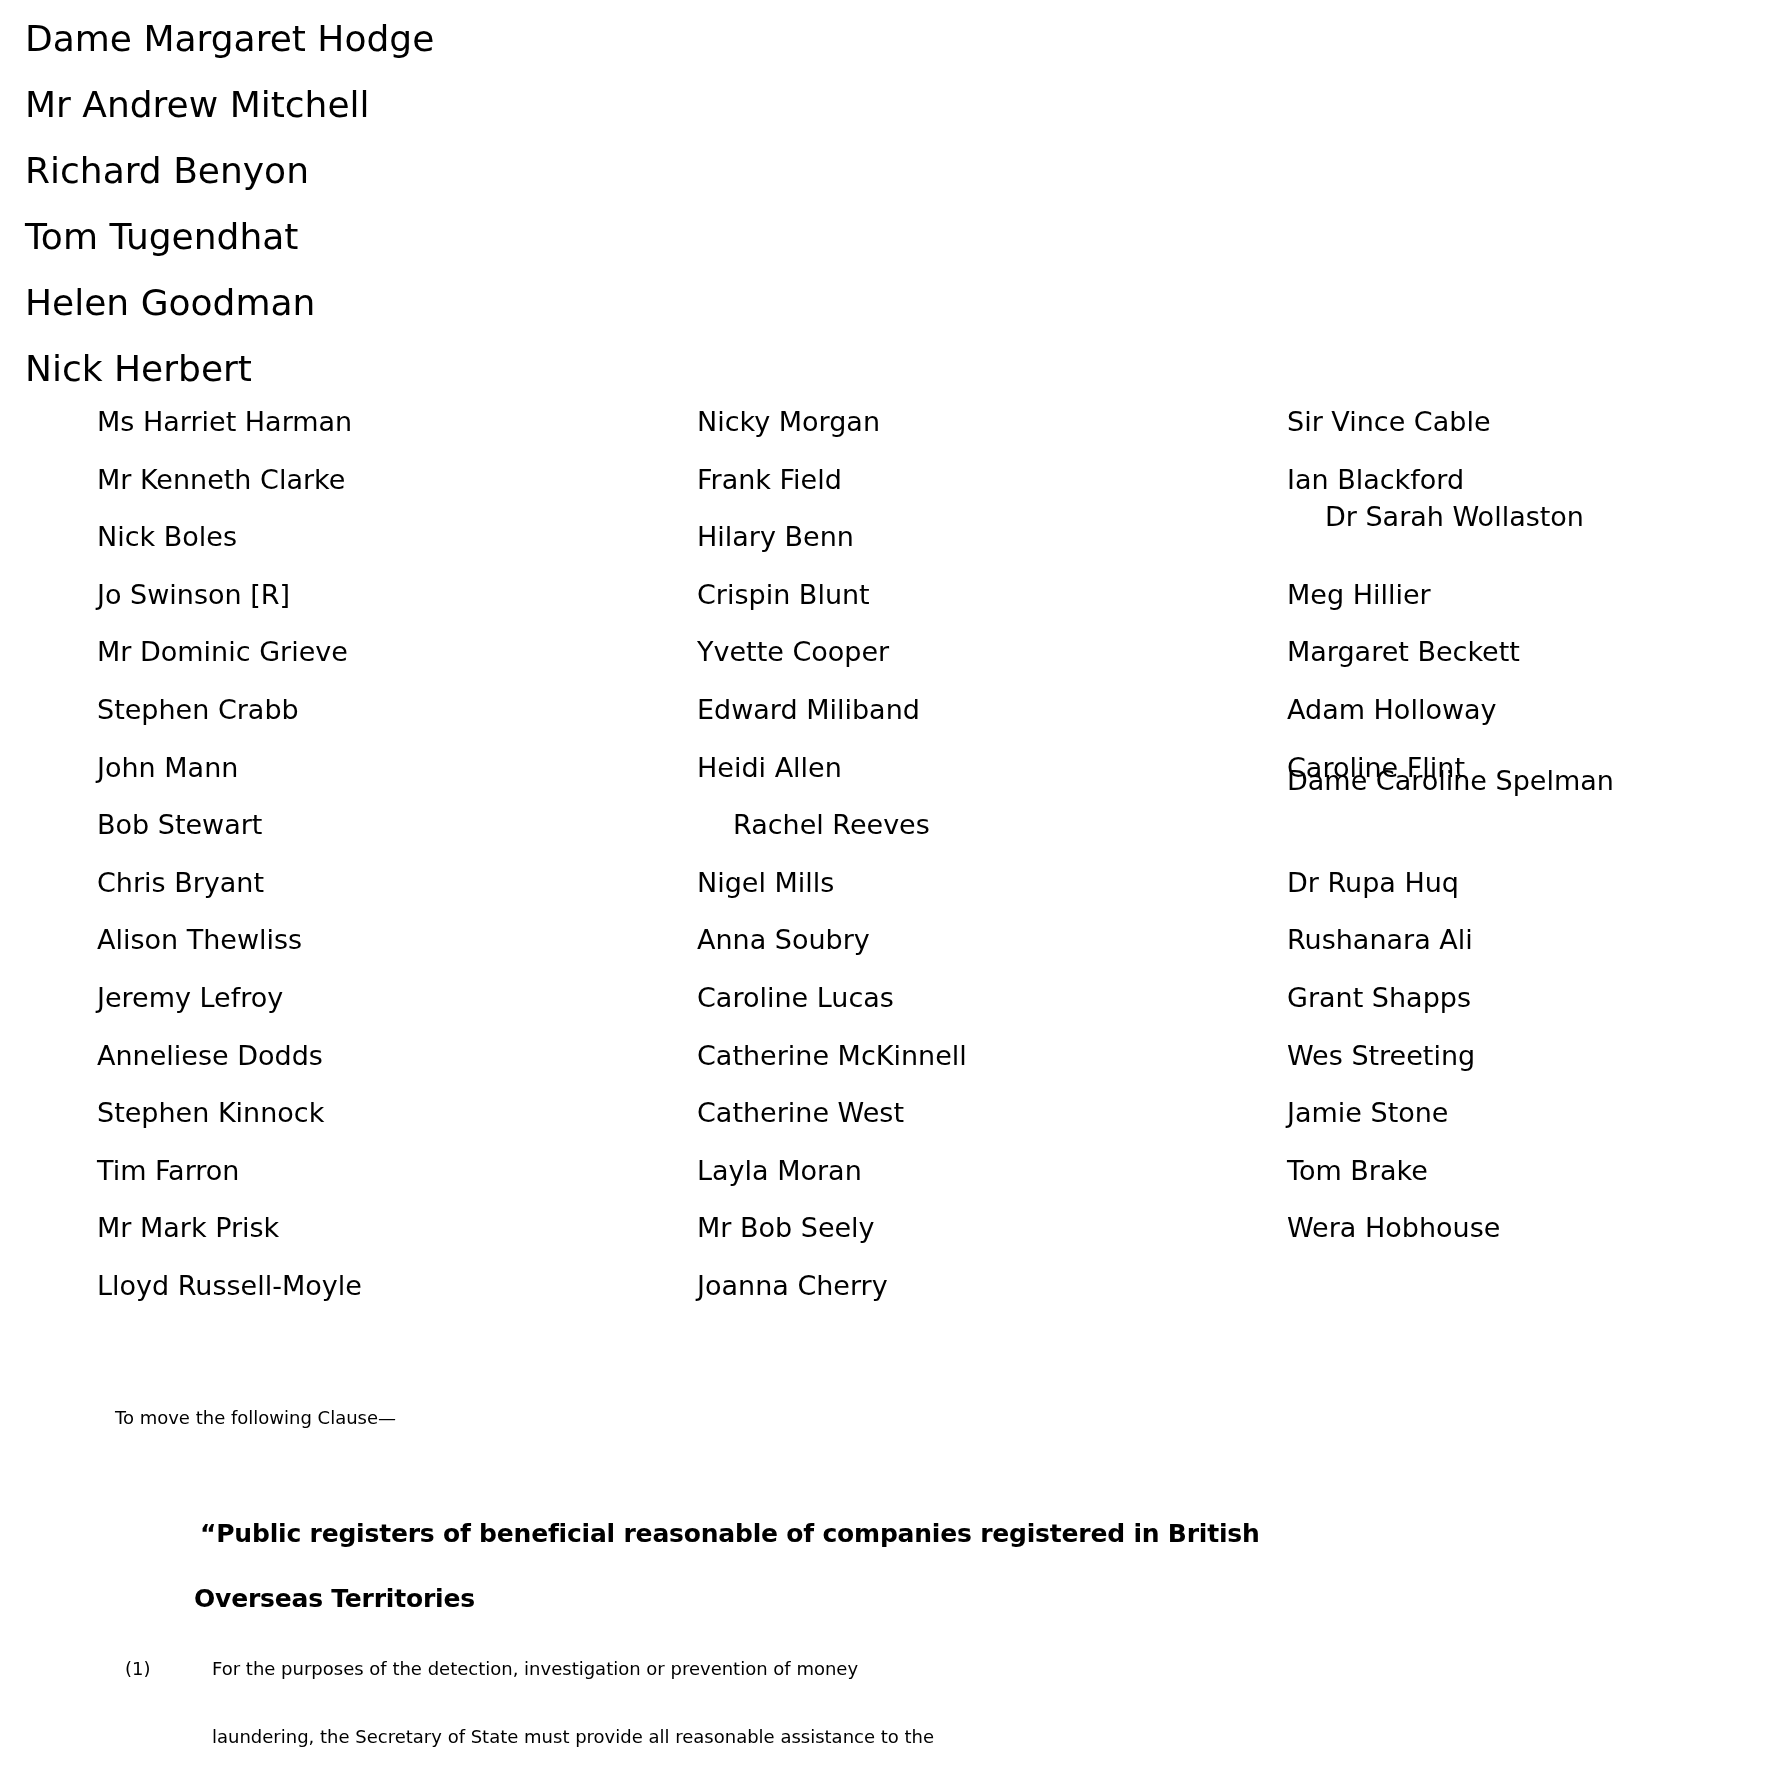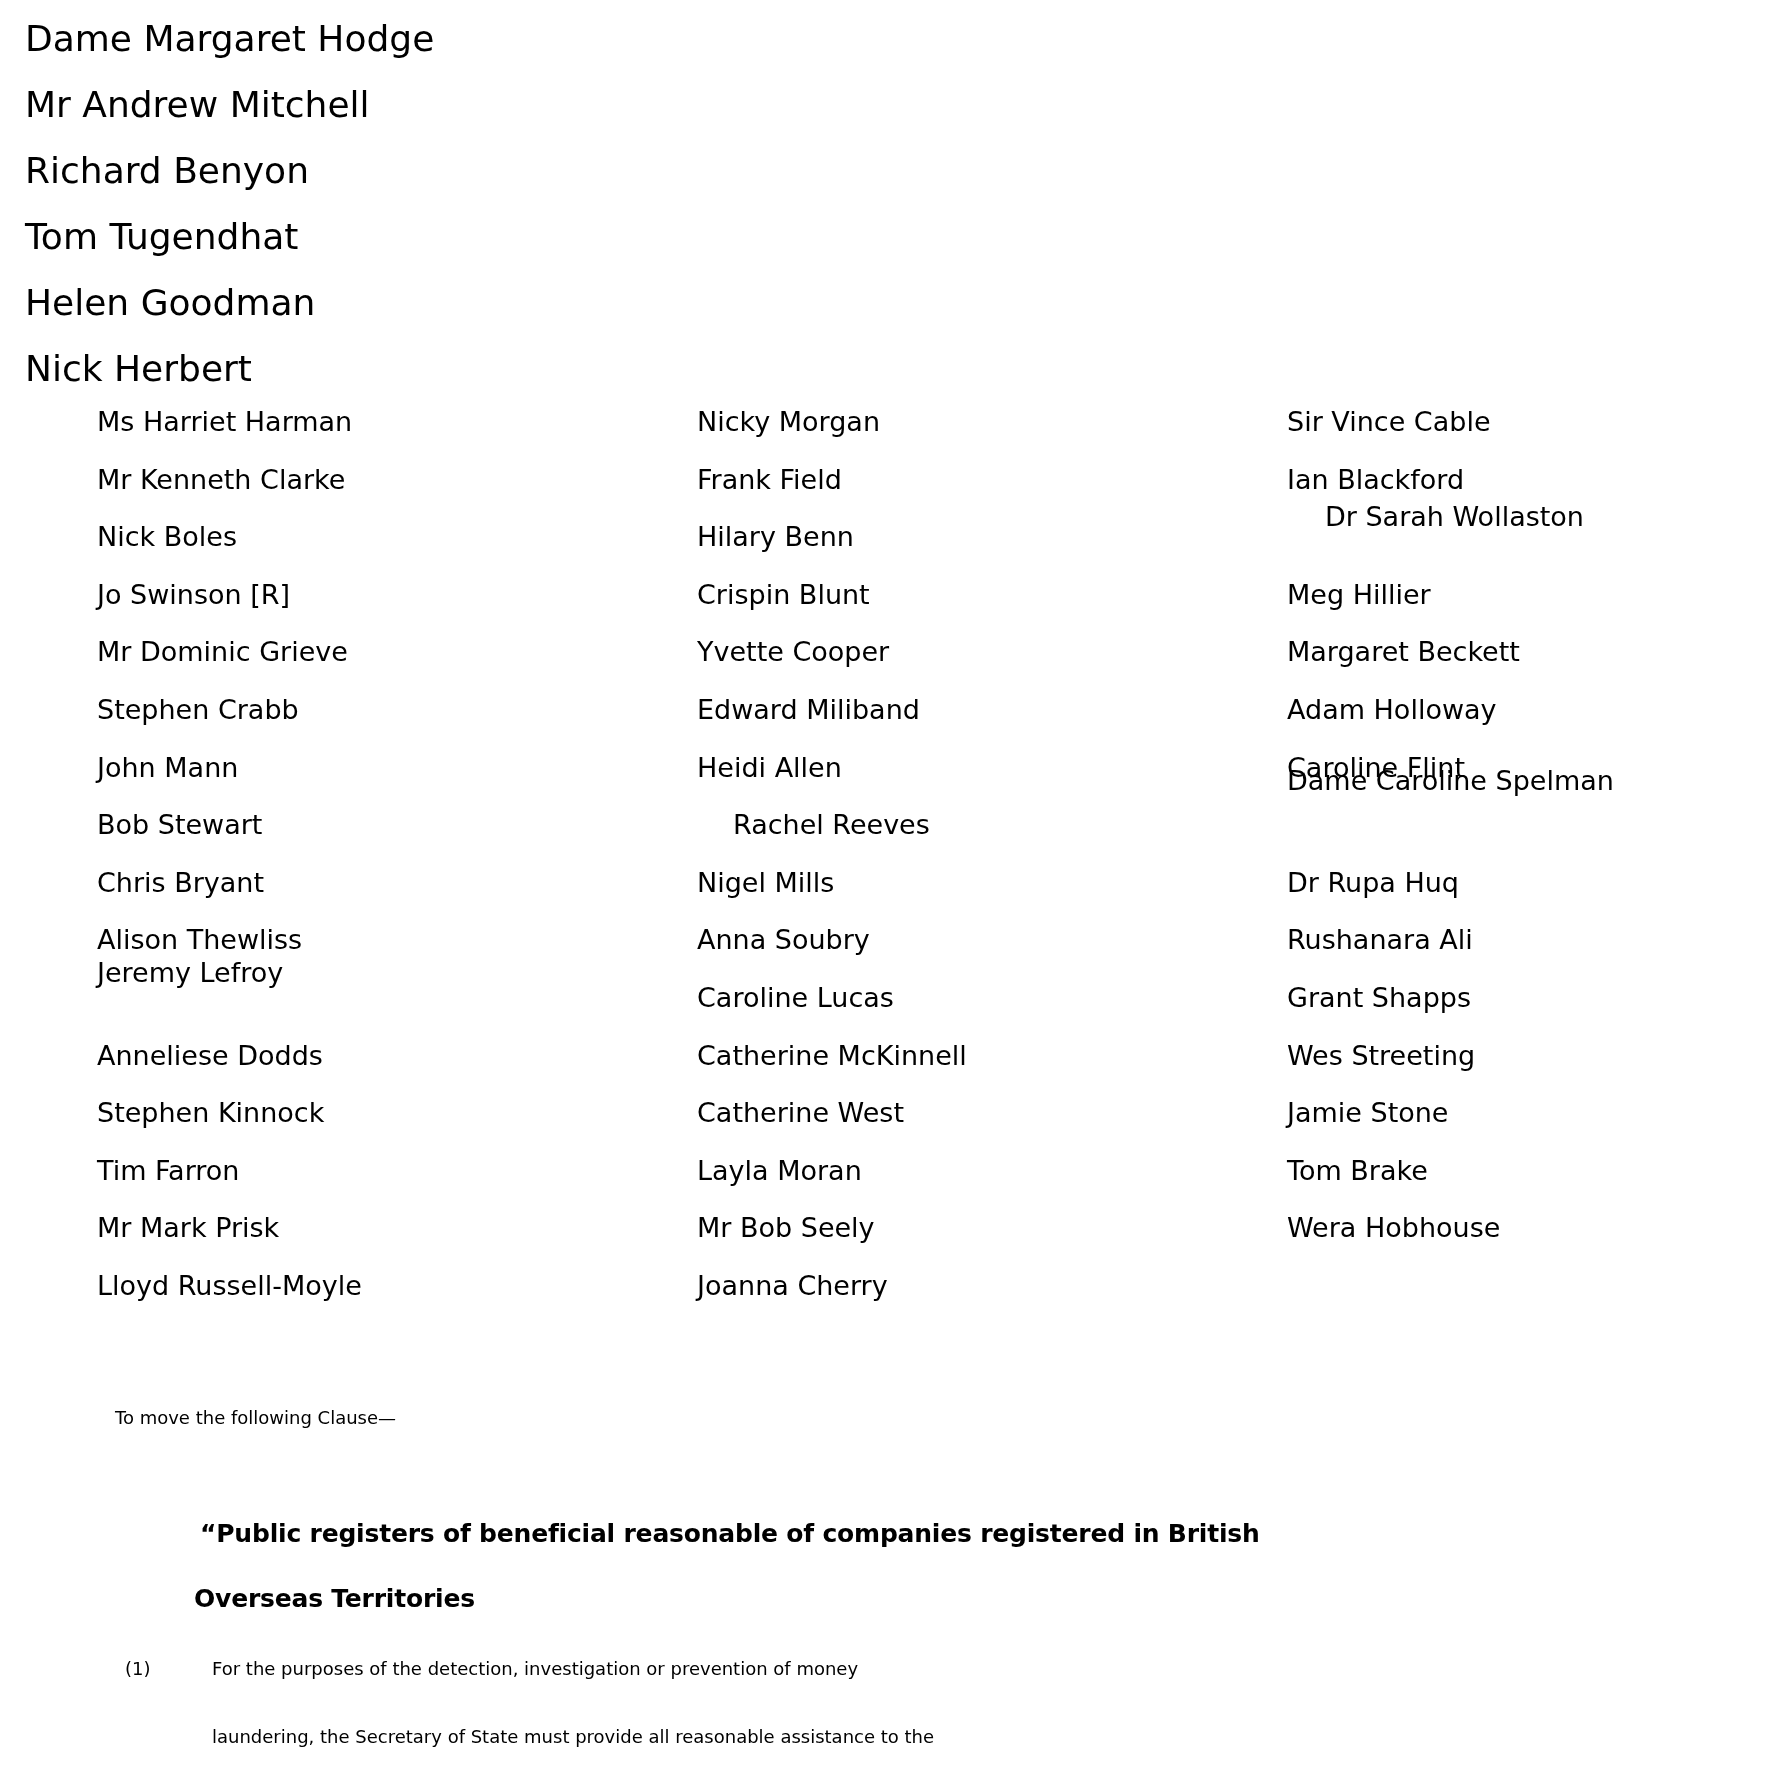--- a/index.html
+++ b/index.html
@@ -30,21 +30,21 @@
         <div class="t col-name" style="left: 97px; top: 408px;">Ms Harriet Harman</div>
         <div class="t col-name" style="left: 97px; top: 465.6px;">Mr Kenneth Clarke</div>
         <div class="t col-name" style="left: 97px; top: 523.2px;">Nick Boles</div>
         <div class="t col-name" style="left: 97px; top: 580.8px;">Jo Swinson [R]</div>
         <div class="t col-name" style="left: 97px; top: 638.4px;">Mr Dominic Grieve</div>
         <div class="t col-name" style="left: 97px; top: 696px;">Stephen Crabb</div>
         <div class="t col-name" style="left: 97px; top: 753.6px;">John Mann</div>
         <div class="t col-name" style="left: 97px; top: 811.2px;">Bob Stewart</div>
         <div class="t col-name" style="left: 97px; top: 868.8px;">Chris Bryant</div>
         <div class="t col-name" style="left: 97px; top: 926.4px;">Alison Thewliss</div>
-        <div class="t col-name" style="left: 97px; top: 959px;">Jeremy Lefroy</div>
+        <div class="t col-name" style="left: 97px; top: 984px;">Jeremy Lefroy</div>
         <div class="t col-name" style="left: 97px; top: 1041.6px;">Anneliese Dodds</div>
         <div class="t col-name" style="left: 97px; top: 1099.2px;">Stephen Kinnock</div>
         <div class="t col-name" style="left: 97px; top: 1156.8px;">Tim Farron</div>
         <div class="t col-name" style="left: 97px; top: 1214.4px;">Mr Mark Prisk</div>
         <div class="t col-name" style="left: 97px; top: 1272px;">Lloyd Russell-Moyle</div>
       </div>
       <div>
         <div class="t col-name" style="left: 697px; top: 408px;">Nicky Morgan</div>
         <div class="t col-name" style="left: 697px; top: 465.6px;">Frank Field</div>
         <div class="t col-name" style="left: 697px; top: 523.2px;">Hilary Benn</div>

